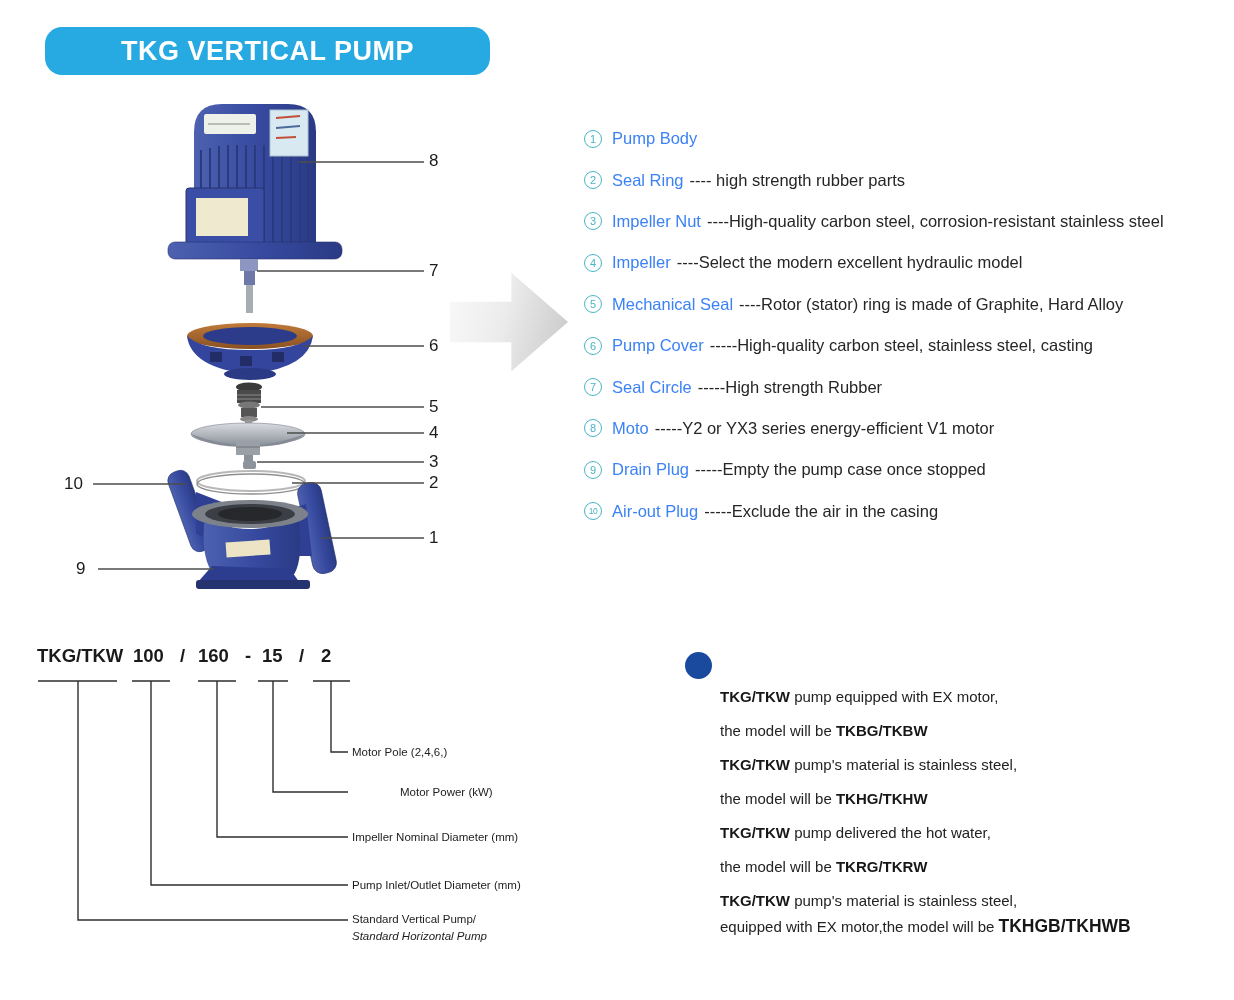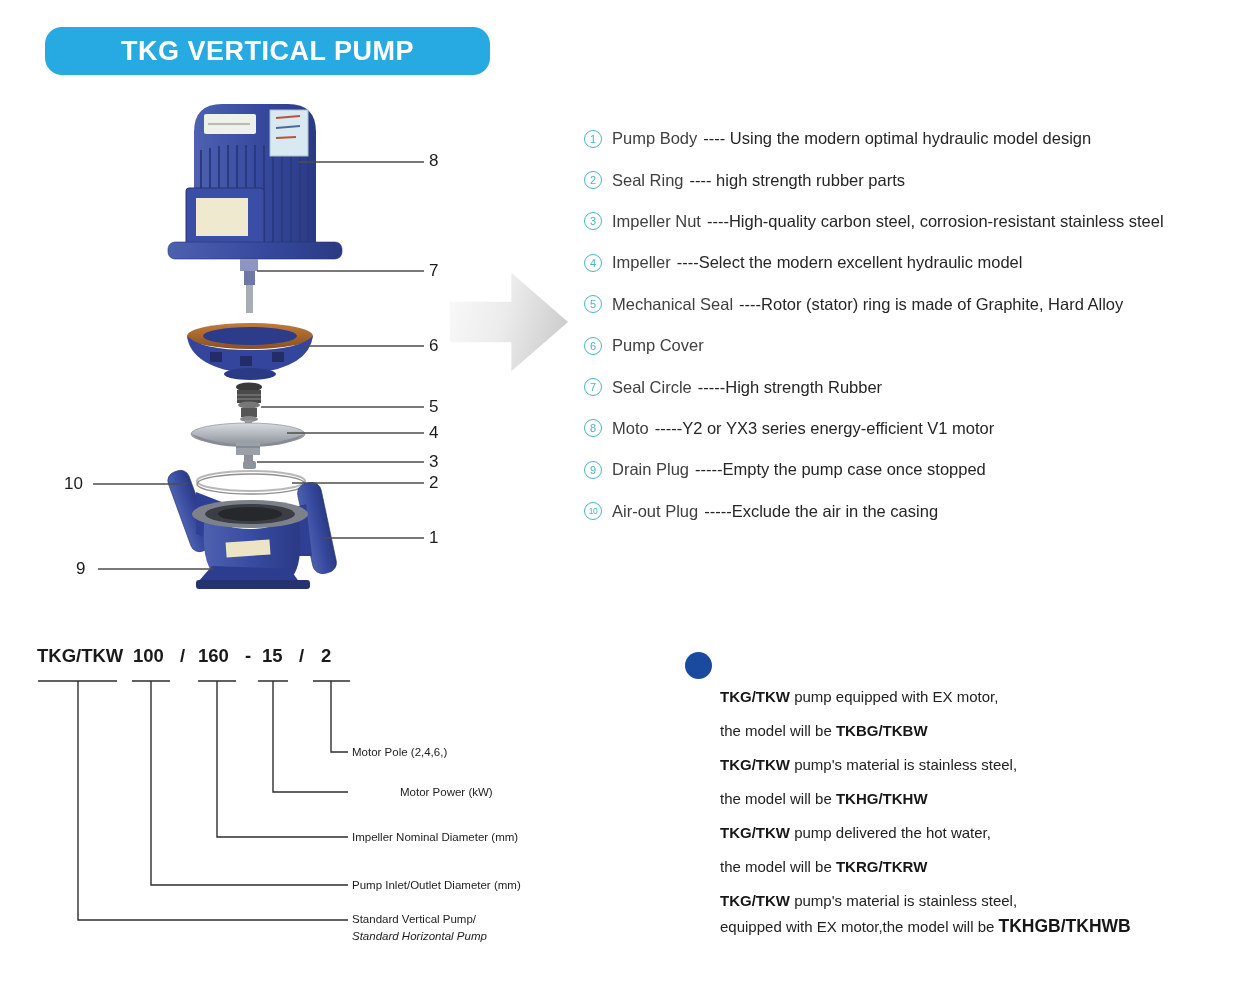--- a/index.html
+++ b/index.html
@@ -22,21 +22,21 @@
       background:linear-gradient(105deg,#fafafa 0%,#ececec 45%,#c6c6c6 100%);
       clip-path:polygon(0% 32%,52% 32%,52% 6%,100% 50%,52% 94%,52% 68%,0% 68%);}
 
   
   .parts-list{position:absolute;left:584px;top:118px;}
   .part-item{height:41.4px;display:flex;align-items:center;white-space:nowrap;}
   .pnum{flex:0 0 auto;width:18px;height:18px;border:1.3px solid #49b5c8;border-radius:50%;
         color:#49b5c8;font-size:11px;display:inline-flex;align-items:center;justify-content:center;
         margin-right:10px;box-sizing:border-box;}
   .part-item:last-child .pnum{font-size:8.5px;letter-spacing:-.5px;}
-  .pname{color:#404040;font-size:16.5px;}
+  .pname{color:#3b82f6;font-size:16.5px;}
   .pdesc{color:#262626;font-size:16.5px;margin-left:6px;}
 
   
   .seg{position:absolute;top:645px;font-size:18.5px;font-weight:bold;color:#1a1a1a;}
   .seg1{left:37px;} .seg2{left:133px;} .seg3{left:180px;} .seg4{left:198px;}
   .seg5{left:245px;} .seg6{left:262px;} .seg7{left:299px;} .seg8{left:321px;}
   .mlabel{position:absolute;left:352px;font-size:11.5px;color:#1d1d1d;white-space:nowrap;}
 
   
   .note-bullet{position:absolute;left:685px;top:652px;width:27px;height:27px;border-radius:50%;
@@ -193,21 +193,20 @@
   <div class="callout" style="left:429px;top:528px;">1</div>
   <div class="callout" style="left:64px;top:474px;">10</div>
   <div class="callout" style="left:76px;top:559px;">9</div>
 
   <div class="flow-arrow"></div>
 
   <div class="parts-list">
     <div class="part-item">
       <span class="pnum">1</span>
       <span class="pname">Pump Body</span>
-      <span class="pdesc">---- Using the modern optimal hydraulic model design</span>
     </div>
     <div class="part-item">
       <span class="pnum">2</span>
       <span class="pname">Seal Ring</span>
       <span class="pdesc">---- high strength rubber parts</span>
     </div>
     <div class="part-item">
       <span class="pnum">3</span>
       <span class="pname">Impeller Nut</span>
       <span class="pdesc">----High-quality carbon steel, corrosion-resistant stainless steel</span>
@@ -218,20 +217,21 @@
       <span class="pdesc">----Select the modern excellent hydraulic model</span>
     </div>
     <div class="part-item">
       <span class="pnum">5</span>
       <span class="pname">Mechanical Seal</span>
       <span class="pdesc">----Rotor (stator) ring is made of Graphite, Hard Alloy</span>
     </div>
     <div class="part-item">
       <span class="pnum">6</span>
       <span class="pname">Pump Cover</span>
+      <span class="pdesc">-----High-quality carbon steel, stainless steel, casting</span>
     </div>
     <div class="part-item">
       <span class="pnum">7</span>
       <span class="pname">Seal Circle</span>
       <span class="pdesc">-----High strength Rubber</span>
     </div>
     <div class="part-item">
       <span class="pnum">8</span>
       <span class="pname">Moto</span>
       <span class="pdesc">-----Y2 or YX3 series energy-efficient V1 motor</span>

